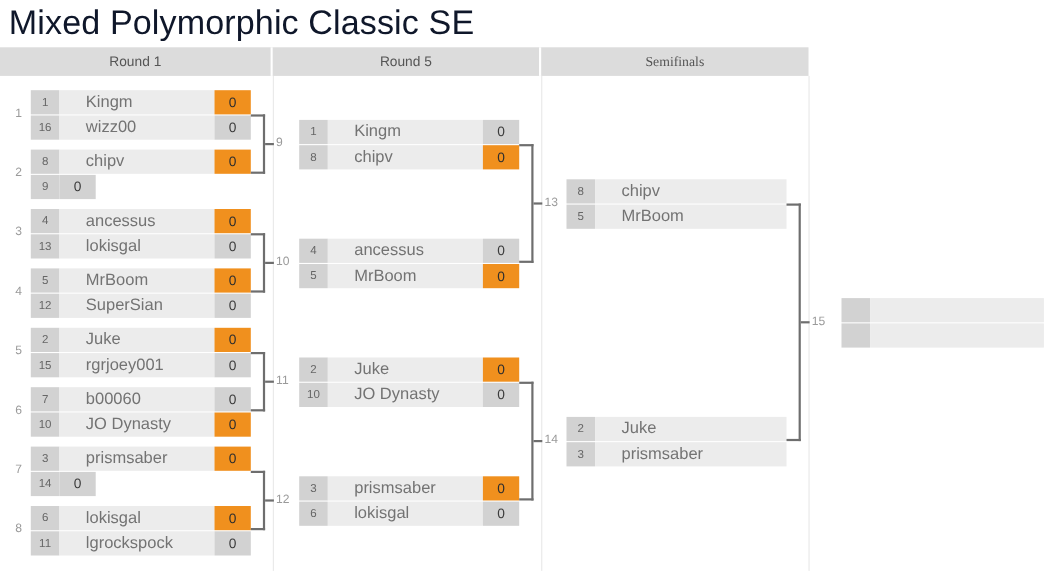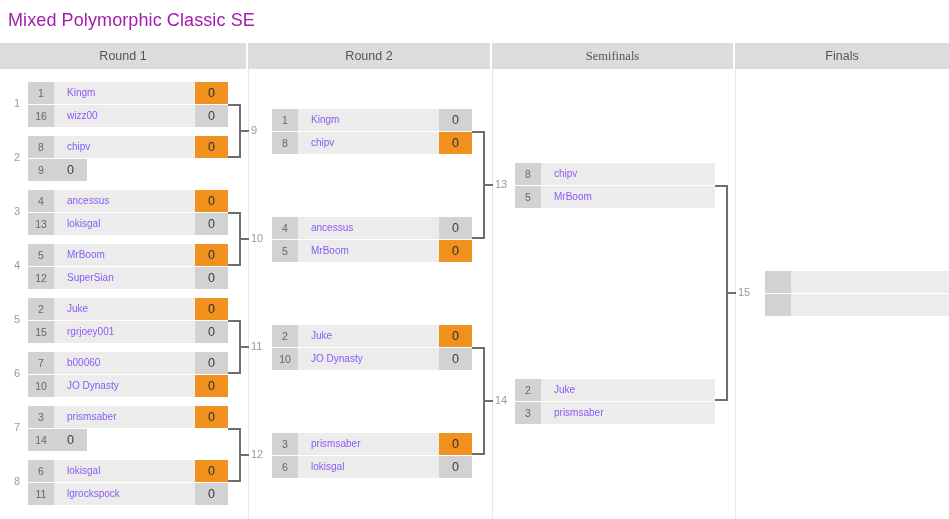--- a/index.html
+++ b/index.html
@@ -11,23 +11,23 @@
     width: 949px;
     height: 519px;
     font-family: "Liberation Sans", sans-serif;
     color: #333333;
     overflow: hidden;
     position: relative;
   }
 
   
   .page-title {
-    font-size: 18px;
+    font-size: 31px;
     font-weight: normal;
-    color: #a21caf;
+    color: #0f172a;
     padding: 5px 0 0 8px;
     margin: 0;
     letter-spacing: 0.1px;
     height: 33px;
     line-height: 31px;
   }
 
   
   .round-headers {
     position: absolute;
@@ -86,24 +86,24 @@
     width: 26px;
     background: #d2d2d2;
     color: #666666;
     font-size: 10.5px;
     text-align: center;
     line-height: 22px;
     flex: 0 0 26px;
   }
   .pname {
     background: #ececec;
-    color: #8b5cf6;
-    font-size: 10px;
+    color: #737373;
+    font-size: 15px;
     line-height: 22px;
-    padding-left: 13px;
+    padding-left: 24px;
     flex: 1 1 auto;
     white-space: nowrap;
     overflow: hidden;
   }
   .score {
     width: 33px;
     flex: 0 0 33px;
     background: #d2d2d2;
     color: #3b3b3b;
     font-size: 12.5px;
@@ -147,23 +147,22 @@
     white-space: nowrap;
   }
 </style>
 </head>
 <body>
 
 <h1 class="page-title">Mixed Polymorphic Classic SE</h1>
 
 <div class="round-headers">
   <div class="round-header rh-0">Round 1</div>
-  <div class="round-header rh-1">Round 2</div>
+  <div class="round-header rh-1">Round 5</div>
   <div class="round-header rh-2">Semifinals</div>
-  <div class="round-header rh-3">Finals</div>
 </div>
 
 <div class="bracket">
 
   <div class="col-divider" style="left:248px;"></div>
   <div class="col-divider" style="left:492px;"></div>
   <div class="col-divider" style="left:735px;"></div>
 
   <div class="match-index" style="left:4px; top:28px;">1</div>
   <div class="match" style="left:28px; top:13px; width:200px;">

